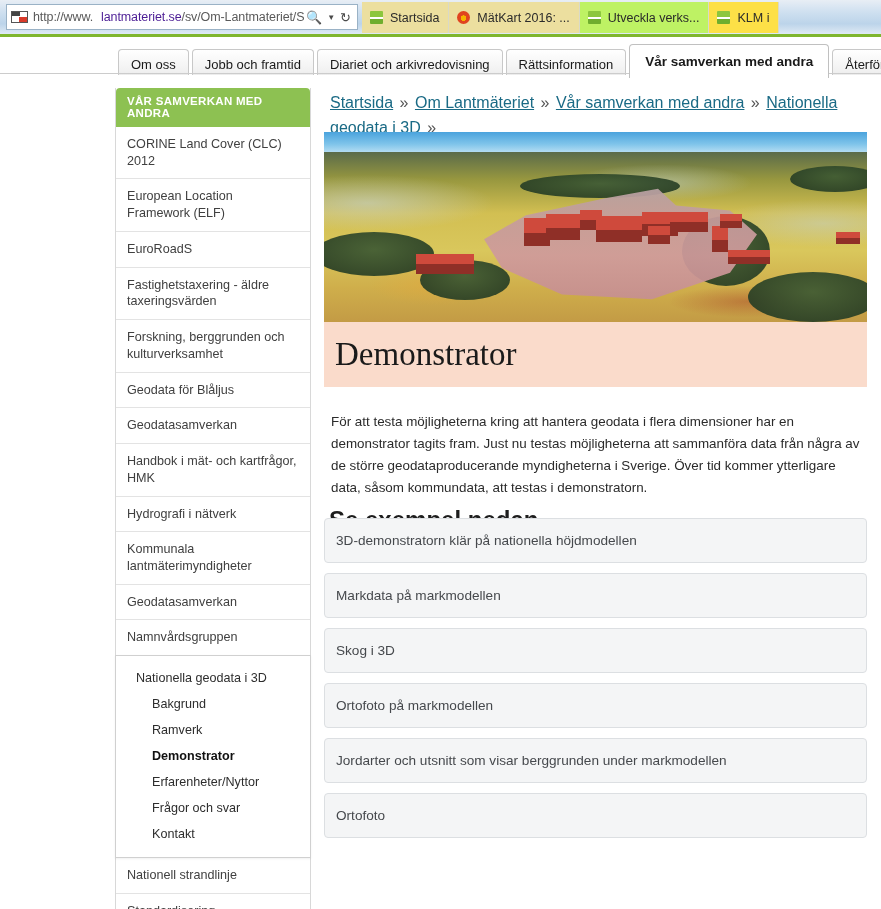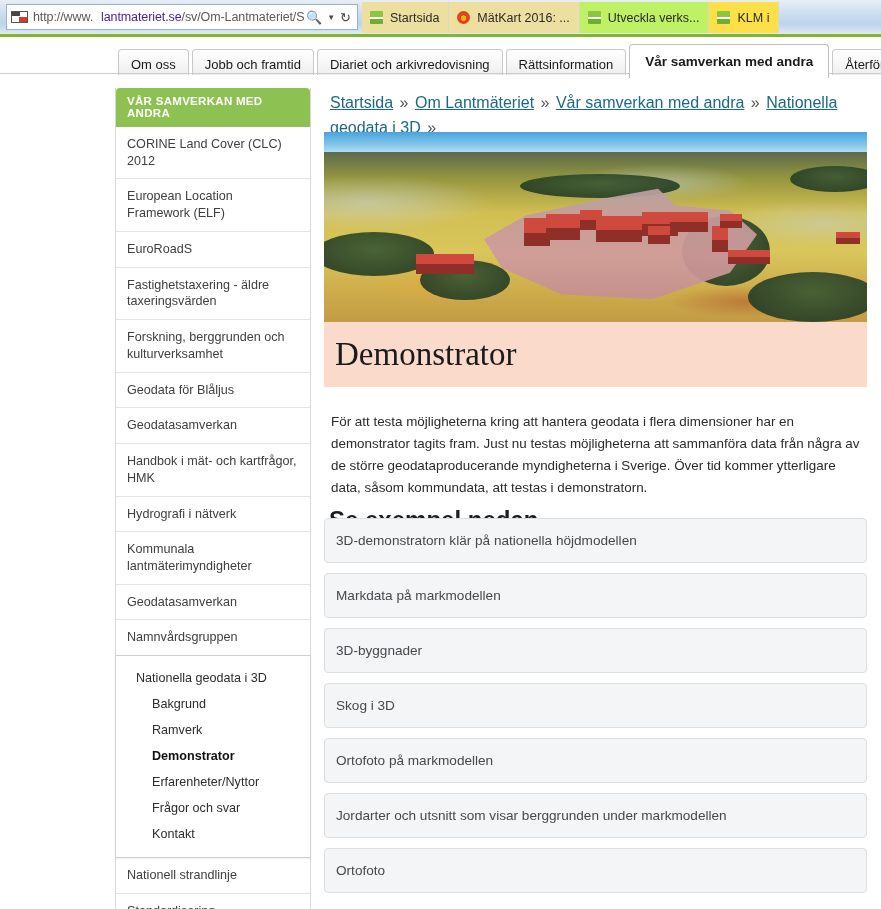--- a/index.html
+++ b/index.html
@@ -386,23 +386,20 @@
   <h2 id="section-head">Se exempel nedan</h2>
 
   <div id="accordion">
       <div class="acc-item">
         <span>3D-demonstratorn klär på nationella höjdmodellen</span>
       </div>
       <div class="acc-item">
         <span>Markdata på markmodellen</span>
       </div>
       <div class="acc-item">
-        <span>3D-byggnader</span>
-      </div>
-      <div class="acc-item">
         <span>Skog i 3D</span>
       </div>
       <div class="acc-item">
         <span>Ortofoto på markmodellen</span>
       </div>
       <div class="acc-item">
         <span>Jordarter och utsnitt som visar berggrunden under markmodellen</span>
       </div>
       <div class="acc-item">
         <span>Ortofoto</span>

